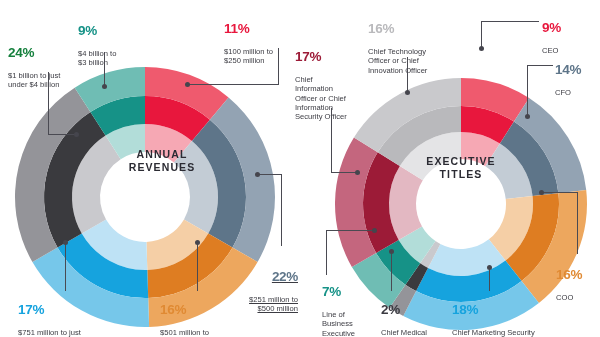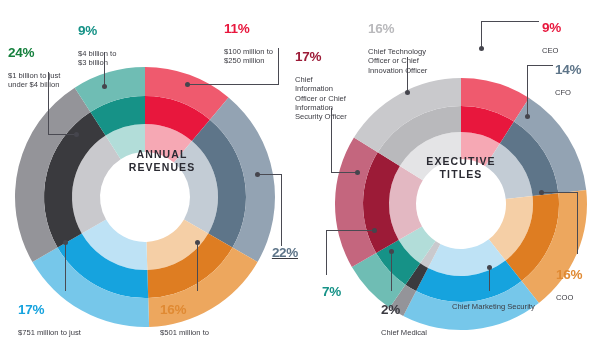--- a/index.html
+++ b/index.html
@@ -129,22 +129,24 @@
 
   <div class="ann" style="left:224px;top:12px;width:80px;">
     <span class="pct" style="color:#e8173d">11%</span>
     <span>$100 million to
 $250 million</span>
   </div>
   <div class="leader v" style="left:278px;top:48px;height:37px;"></div>
   <div class="leader h" style="left:188px;top:84px;width:91px;"></div>
   <div class="dot" style="left:185px;top:82px;"></div>
 
-  <div class="ann right" style="left:212px;top:236px;width:86px;text-decoration:underline;">
+  <div class="ann right" style="left:212px;top:260px;width:86px;text-decoration:underline;">
     <span class="pct" style="color:#5e7589">22%</span>
+    <span>$251 million to
+$500 million</span>
   </div>
   <div class="leader v" style="left:281px;top:174px;height:72px;"></div>
   <div class="leader h" style="left:258px;top:174px;width:24px;"></div>
   <div class="dot" style="left:255px;top:172px;"></div>
 
   <div class="ann" style="left:160px;top:293px;width:84px;">
     <span class="pct" style="color:#e08a33">16%</span>
     <span>$501 million to
 $750 million</span>
   </div>
@@ -198,33 +200,37 @@
 
   <div class="ann" style="left:556px;top:258px;width:44px;">
     <span class="pct" style="color:#e08a33">16%</span>
     <span>COO</span>
   </div>
   <div class="leader h" style="left:543px;top:192px;width:34px;"></div>
   <div class="leader v" style="left:577px;top:192px;height:62px;"></div>
   <div class="dot" style="left:539px;top:190px;"></div>
 
   <div class="ann" style="left:452px;top:293px;width:120px;">
+    <span class="pct" style="color:#16a3de">18%</span>
     <span>Chief Marketing Security</span>
   </div>
   <div class="leader v" style="left:489px;top:268px;height:23px;"></div>
   <div class="dot" style="left:487px;top:265px;"></div>
 
   <div class="ann" style="left:381px;top:293px;width:66px;">
     <span class="pct" style="color:#3b3b42">2%</span>
     <span>Chief Medical
 Officer</span>
   </div>
   <div class="leader v" style="left:391px;top:252px;height:39px;"></div>
   <div class="dot" style="left:389px;top:249px;"></div>
 
   <div class="ann" style="left:322px;top:275px;width:56px;">
     <span class="pct" style="color:#169287">7%</span>
+    <span>Line of
+Business
+Executive</span>
   </div>
   <div class="leader v" style="left:326px;top:230px;height:45px;"></div>
   <div class="leader h" style="left:326px;top:230px;width:48px;"></div>
   <div class="dot" style="left:372px;top:228px;"></div>
 
 </div>
 
 </body></html>

